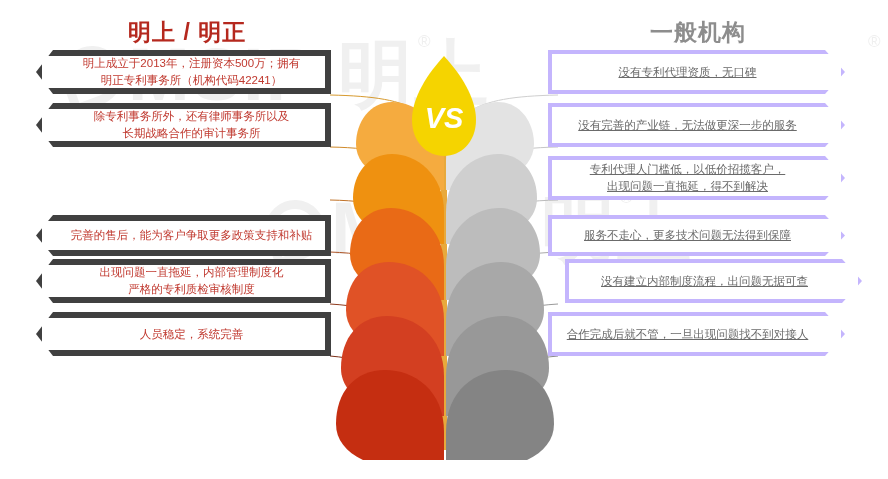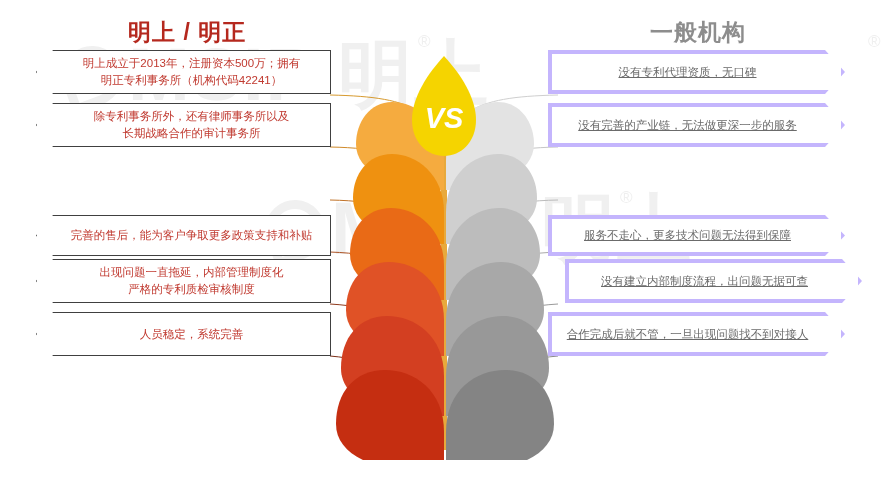--- a/index.html
+++ b/index.html
@@ -91,21 +91,21 @@
     font-size: 11.5px;
     background: #ffffff;
   }
   .banner .btxt { display: block; padding: 0 6px; }
 
   
   .left-banner {
     left: 36px;
     width: 295px;
     color: #c0392f;
-    border: 1px solid #404040;
+    border: 6px solid #404040;
     clip-path: polygon(17px 0, 100% 0, 100% 100%, 17px 100%, 0 50%);
     padding-left: 16px;
   }
 
   
   .right-banner {
     left: 548px;
     width: 297px;
     color: #6b6b6b;
     border: 4px solid #c4b5fd;
@@ -218,20 +218,26 @@
   <div class="banner left-banner h2line" style="top:312px;">
     <span class="btxt">人员稳定，系统完善</span>
   </div>
 
   <div class="banner right-banner h2line" style="top:50px;">
     <span class="btxt">没有专利代理资质，无口碑</span>
   </div>
   <div class="banner right-banner h2line" style="top:103px;">
     <span class="btxt">没有完善的产业链，无法做更深一步的服务</span>
   </div>
+  <div class="banner right-banner h2line" style="top:156px;">
+    <span class="btxt">
+      <span>专利代理人门槛低，以低价招揽客户，</span><br>
+      <span>出现问题一直拖延，得不到解决</span>
+    </span>
+  </div>
   <div class="banner right-banner h1line" style="top:215px;">
     <span class="btxt">服务不走心，更多技术问题无法得到保障</span>
   </div>
   <div class="banner right-banner h2line" style="top:259px;margin-left:17px;">
     <span class="btxt">没有建立内部制度流程，出问题无据可查</span>
   </div>
   <div class="banner right-banner h2line" style="top:312px;">
     <span class="btxt">合作完成后就不管，一旦出现问题找不到对接人</span>
   </div>
 

